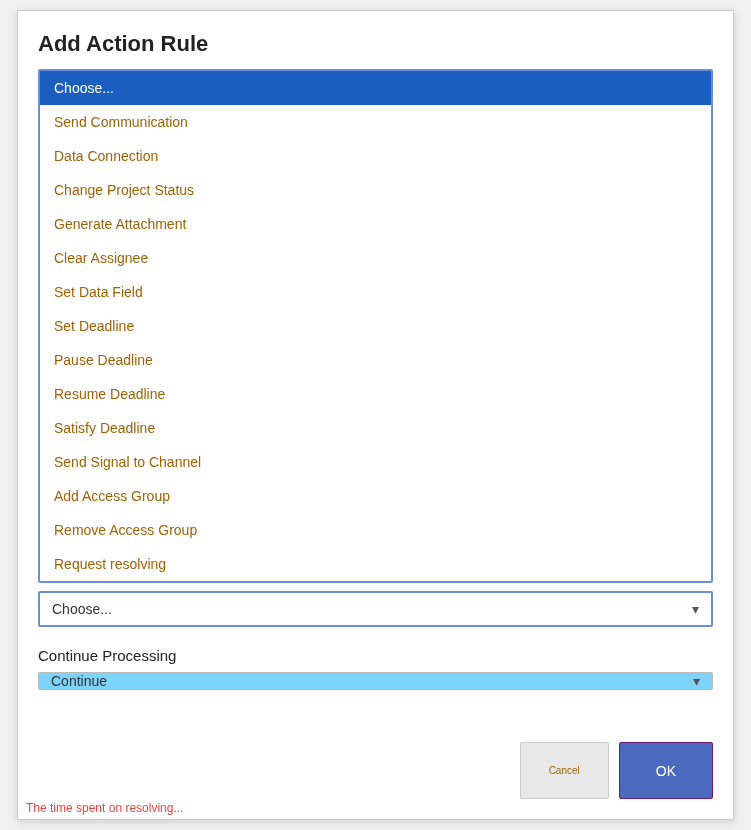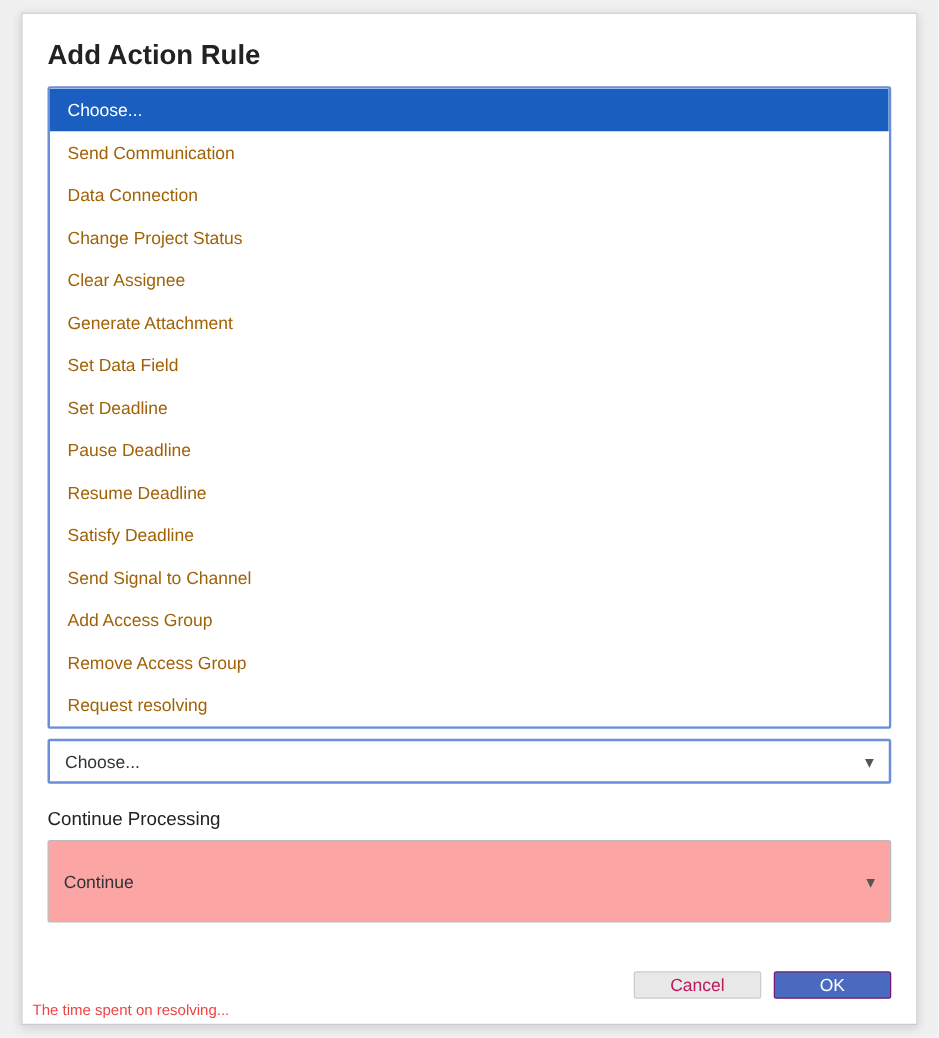--- a/index.html
+++ b/index.html
@@ -87,47 +87,47 @@
       font-size: 15px;
       color: #222222;
       margin-top: 20px;
       margin-bottom: 8px;
       font-weight: normal;
     }
 
     .continue-select-wrapper {
       border: 1px solid #bbbbbb;
       border-radius: 2px;
-      background: #fca5a5;
+      background: #7dd3fc;
       display: flex;
       align-items: center;
-      padding: 24px 12px;
+      padding: 0 12px;
       cursor: pointer;
     }
 
     .continue-select-text {
       flex: 1;
       font-size: 14px;
       color: #333333;
     }
 
     .dialog-footer {
       position: absolute;
       bottom: 20px;
       right: 20px;
       display: flex;
       gap: 10px;
     }
 
     .btn-cancel {
-      padding: 2px 28px;
-      font-size: 14px;
+      padding: 22px 28px;
+      font-size: 10px;
       background: #e8e8e8;
       border: 1px solid #cccccc;
-      color: #be185d;
+      color: #a16207;
       cursor: pointer;
       border-radius: 2px;
     }
 
     .btn-ok {
       padding: 2px 36px;
       font-size: 14px;
       background: #4a6abf;
       border: 1px solid #701a75;
       color: #ffffff;
@@ -151,22 +151,22 @@
 <div class="dialog">
   <div class="dialog-title">Add Action Rule</div>
 
   <div class="dropdown-container">
     <div class="dropdown-list">
 
       <div class="dropdown-item selected">Choose...</div>
       <div class="dropdown-item">Send Communication</div>
       <div class="dropdown-item">Data Connection</div>
       <div class="dropdown-item">Change Project Status</div>
+      <div class="dropdown-item">Generate Attachment</div>
       <div class="dropdown-item">Clear Assignee</div>
-      <div class="dropdown-item">Generate Attachment</div>
       <div class="dropdown-item">Set Data Field</div>
       <div class="dropdown-item">Set Deadline</div>
       <div class="dropdown-item">Pause Deadline</div>
       <div class="dropdown-item">Resume Deadline</div>
       <div class="dropdown-item">Satisfy Deadline</div>
       <div class="dropdown-item">Send Signal to Channel</div>
       <div class="dropdown-item">Add Access Group</div>
       <div class="dropdown-item">Remove Access Group</div>
       <div class="dropdown-item">Request resolving</div>
     </div>

